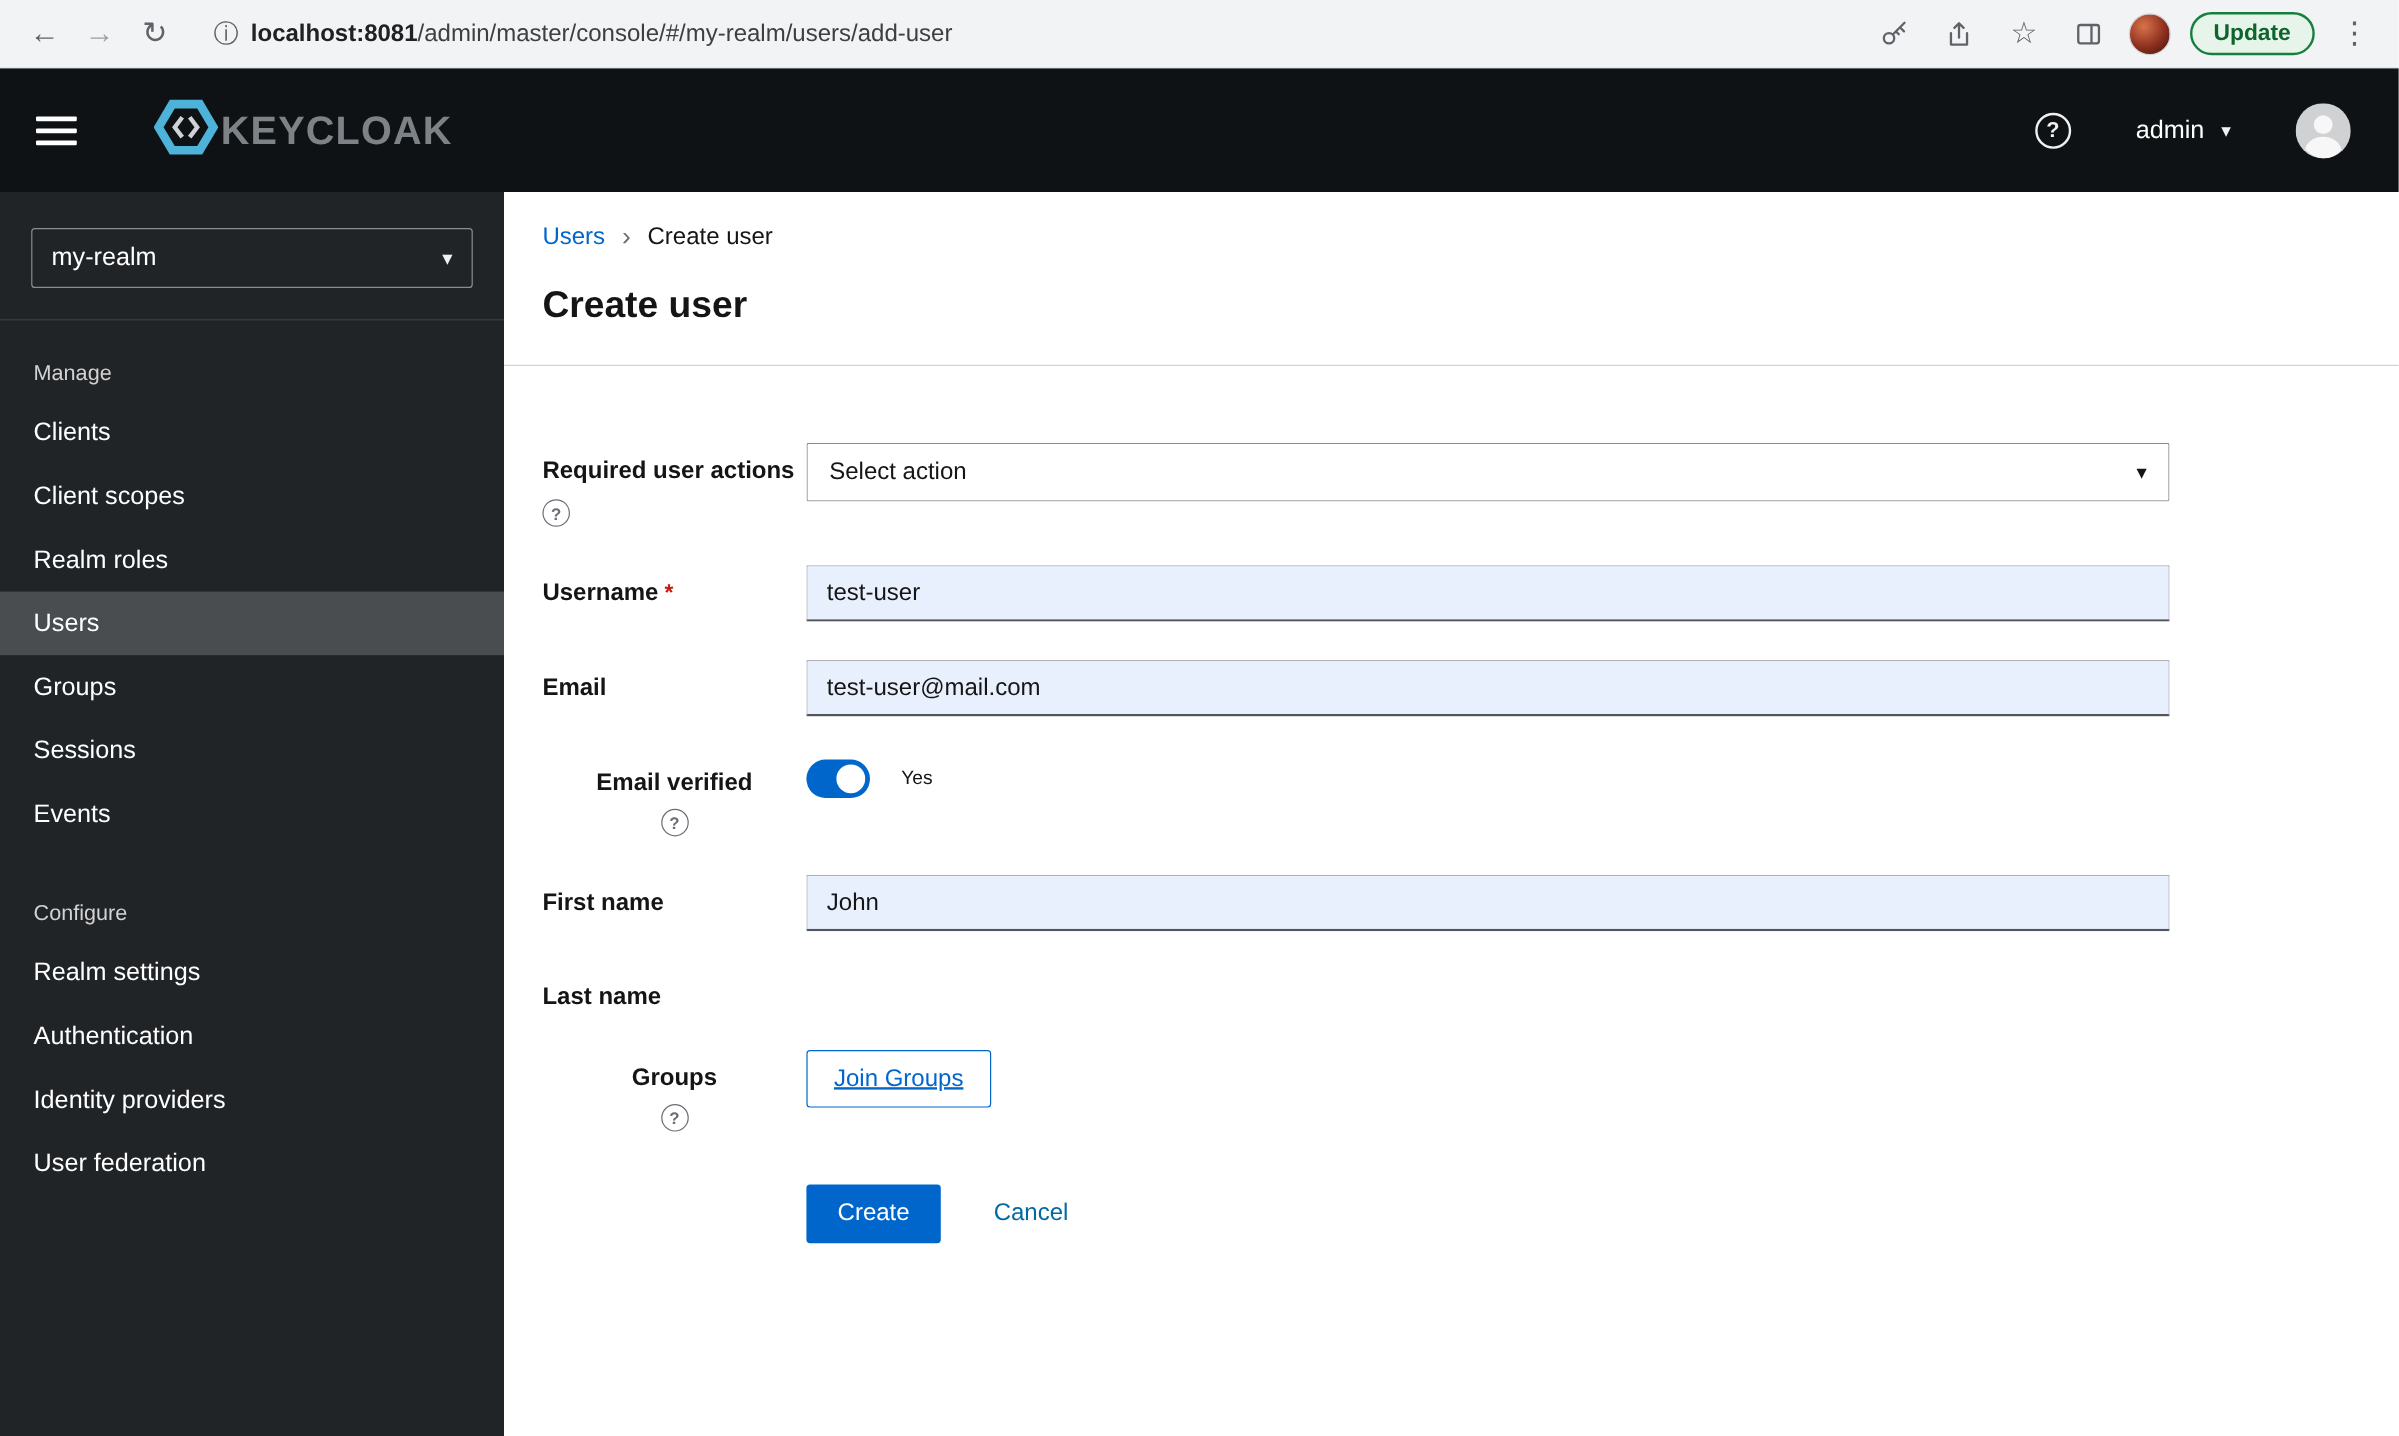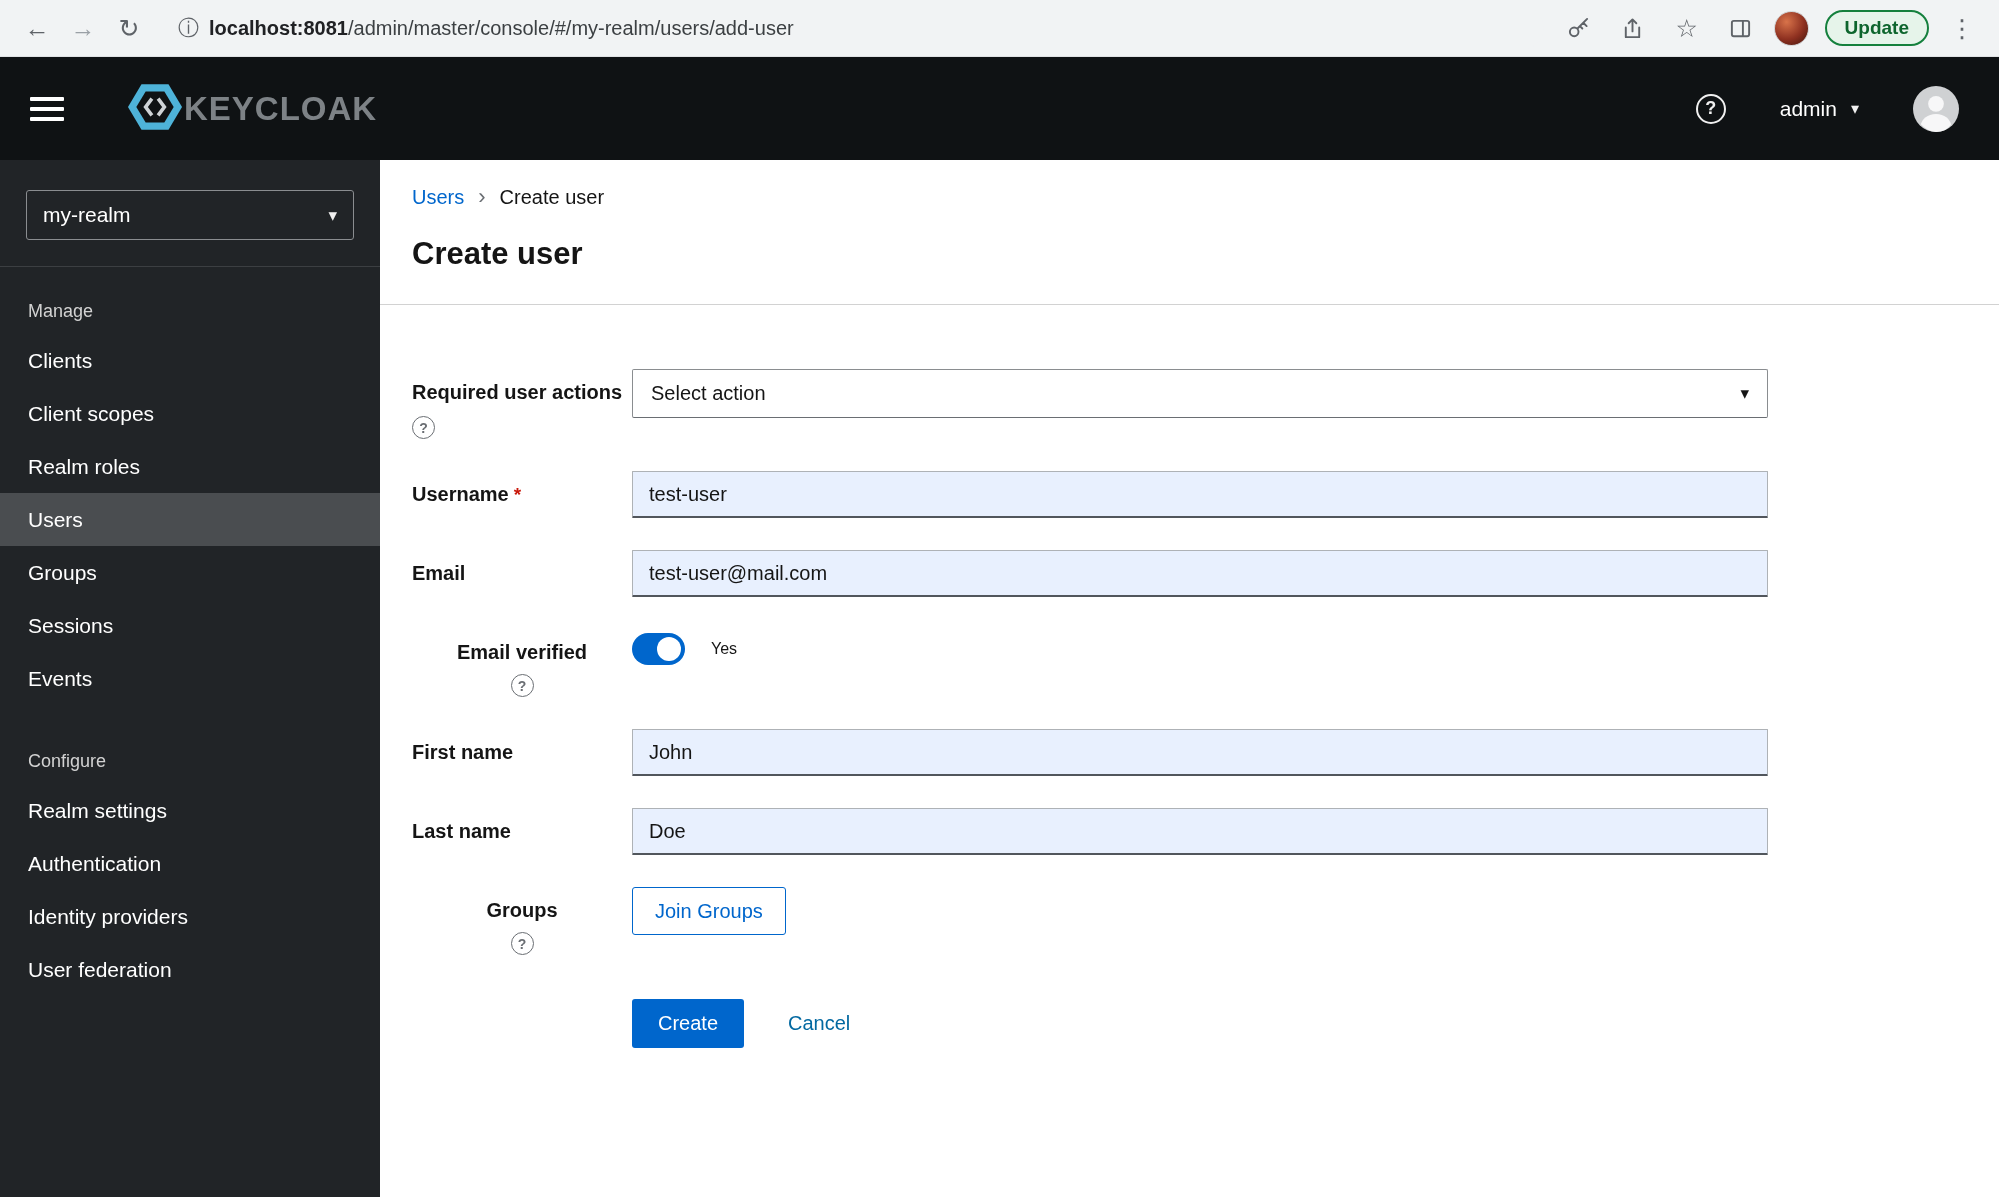--- a/index.html
+++ b/index.html
@@ -65,21 +65,21 @@
     display:flex; align-items:center; justify-content:center; cursor:pointer;
   }
   .kc-user { display:flex; align-items:center; gap:14px; color:#ffffff; font-size:21px; cursor:pointer; }
   .kc-user .caret { font-size:16px; color:#f0f0f0; }
   .kc-avatar { width:46px; height:46px; cursor:pointer; }
 
   
   .shell { display:flex; height:1037px; }
 
   
-  .sidebar { width:380px; background:#212427; flex:0 0 auto; display:flex; flex-direction:column; }
+  .sidebar { width:420px; background:#212427; flex:0 0 auto; display:flex; flex-direction:column; }
   .realm-wrap { padding:30px 26px 26px; border-bottom:1px solid #3c3f42; }
   .realm-select {
     height:50px; border:1px solid #8a8d90; border-radius:3px;
     display:flex; align-items:center; justify-content:space-between;
     padding:0 16px; color:#ffffff; font-size:21px; cursor:pointer;
     background:#212427;
   }
   .realm-select .caret { font-size:17px; color:#f0f0f0; }
   .nav-title { margin-top:34px; padding:0 28px; font-size:18px; color:#d2d2d2; }
   .nav-title.second { margin-top:46px; }
@@ -141,21 +141,21 @@
     position:absolute; top:4px; right:4px;
     width:24px; height:24px; border-radius:50%; background:#ffffff;
   }
   .toggle-state { font-size:16px; color:#151515; }
 
   .btn-secondary {
     display:inline-flex; align-items:center;
     height:48px; padding:0 22px;
     background:#ffffff; color:#0066cc;
     border:1.5px solid #0066cc; border-radius:3px;
-    font-size:20px; cursor:pointer;
+    font-size:20px; cursor:pointer;text-decoration:underline;
   }
   .actions { margin-left:220px; margin-top:44px; display:flex; align-items:center; gap:44px; }
   .btn-primary {
     display:inline-flex; align-items:center;
     height:49px; padding:0 26px;
     background:#0066cc; color:#ffffff;
     border:none; border-radius:3px;
     font-size:20px; cursor:pointer;
     font-family:"Liberation Sans", sans-serif;
   }
@@ -321,23 +321,20 @@
 
       <div class="frow">
         <div class="flabel">First name</div>
         <div class="fctrl">
           <input class="pf-input" type="text" value="John" style="">
         </div>
       </div>
 
       <div class="frow">
         <div class="flabel">Last name</div>
-        <div class="fctrl">
-          <input class="pf-input" type="text" value="Doe" style="">
-        </div>
       </div>
 
       <div class="frow">
         <div class="flabel">
           <span class="inline">
             <span>Groups</span>
             <span class="qmark">?</span>
           </span>
         </div>
         <div class="fctrl">

